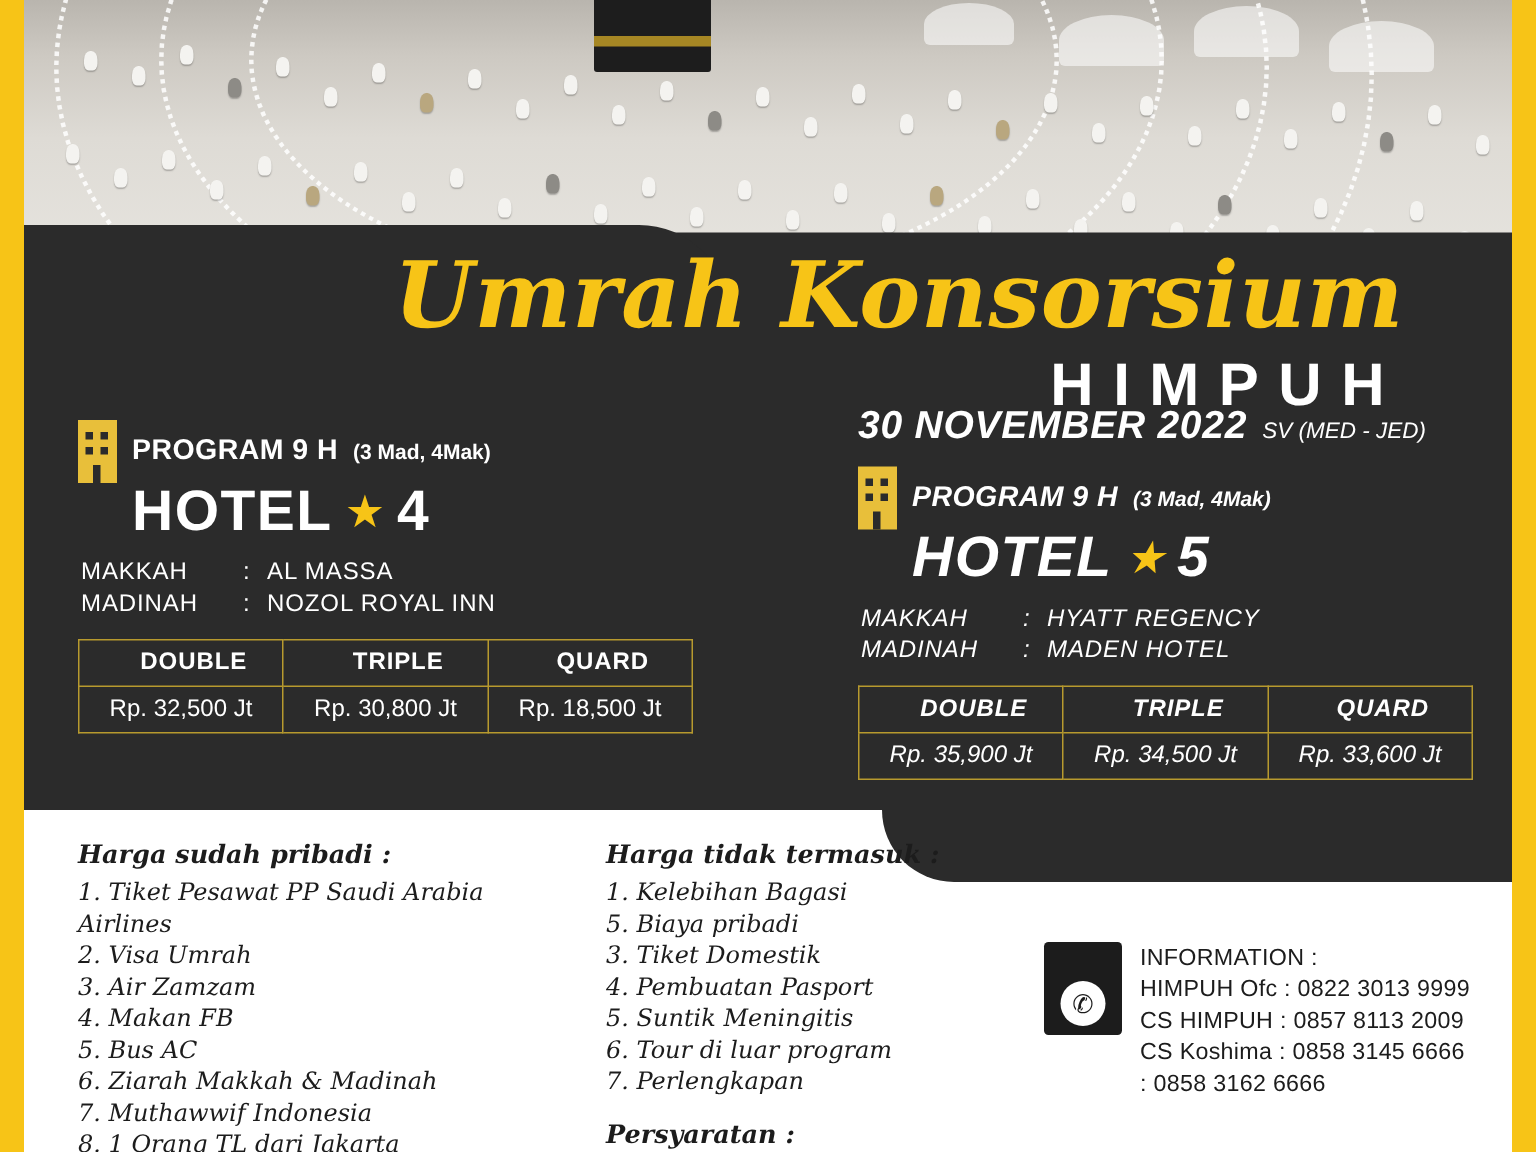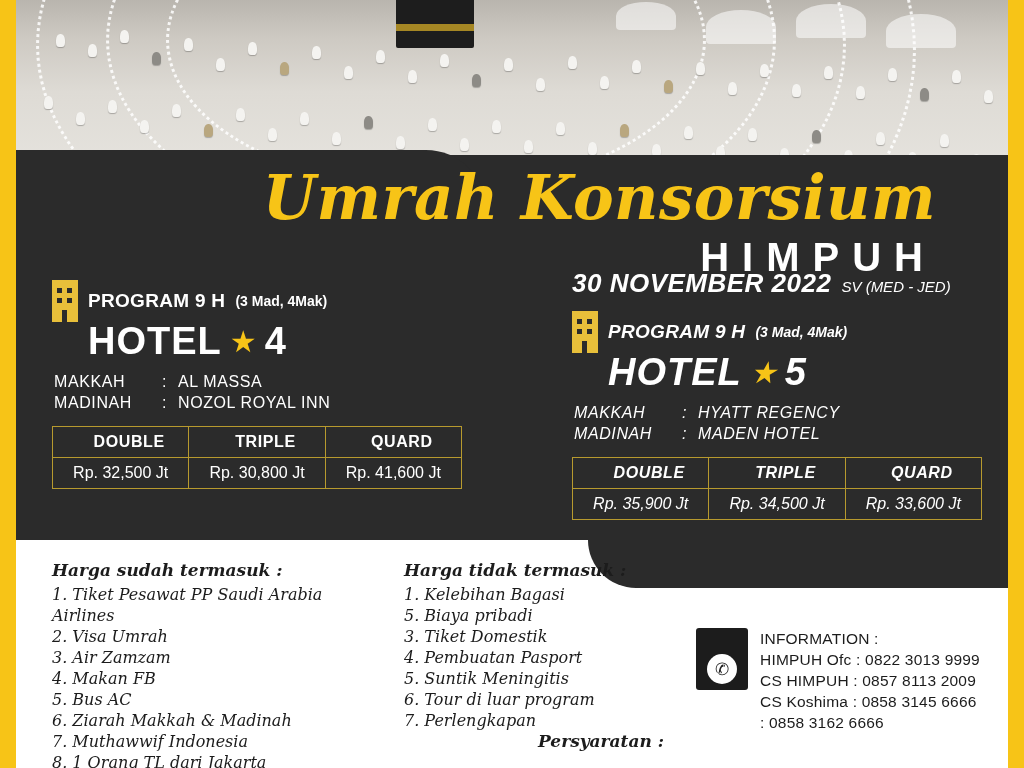--- a/index.html
+++ b/index.html
@@ -133,21 +133,21 @@
     color: #1c1c1c;
   }
   .b-col { position:absolute; top: 0; }
   .b-col.one { left: 36px; width: 330px; }
   .b-col.two { left: 388px; width: 260px; }
   .b-head {
     font-family: "DejaVu Serif", serif; font-style: italic; font-weight: bold;
     font-size: 17px; margin-bottom: 4px;
   }
   .b-list { font-family:"DejaVu Serif", serif; font-style: italic; font-size: 16px; line-height: 21px; }
-  .b-head.second { margin-top: 0; text-align: right; }
+  .b-head.second { margin-top: 16px; }
 
   .info-box { position:absolute; left: 680px; top: 68px; display:flex; gap: 12px; align-items:flex-start; }
   .phone-badge {
     width: 52px; height: 62px; background: #1c1c1c; border-radius: 3px;
     display:flex; align-items: flex-end; justify-content:center; padding-bottom: 6px;
   }
   .phone-circle {
     width: 30px; height: 30px; border-radius: 50%; background:#ffffff;
     display:flex; align-items:center; justify-content:center; color:#1c1c1c; font-size: 17px;
   }
@@ -298,21 +298,21 @@
       <table class="price">
         <tbody>
             <tr>
           <th>DOUBLE</th>
           <th>TRIPLE</th>
           <th>QUARD</th>
         </tr>
         <tr>
           <td>Rp. 32,500 Jt</td>
           <td>Rp. 30,800 Jt</td>
-          <td>Rp. 41,600 Jt</td>
+          <td>Rp. 18,500 Jt</td>
         </tr>
       </tbody>
         </table>
     </div>
 
     <div class="col right">
       <div class="date-row">
         <span class="date">30 NOVEMBER 2022</span>
         <span class="date-note">SV (MED - JED)</span>
       </div>
@@ -364,21 +364,21 @@
       </tbody>
         </table>
     </div>
   </div>
 
   <div class="white-area"></div>
   <div class="white-notch"></div>
 
   <div class="bottom">
     <div class="b-col one">
-      <div class="b-head">Harga sudah termasuk :</div>
+      <div class="b-head">Harga sudah pribadi :</div>
       <div class="b-list">
         <div>1. Tiket Pesawat PP Saudi Arabia Airlines</div>
         <div>2. Visa Umrah</div>
         <div>3. Air Zamzam</div>
         <div>4. Makan FB</div>
         <div>5. Bus AC</div>
         <div>6. Ziarah Makkah &amp; Madinah</div>
         <div>7. Muthawwif Indonesia</div>
         <div>8. 1 Orang TL dari Jakarta</div>
 

